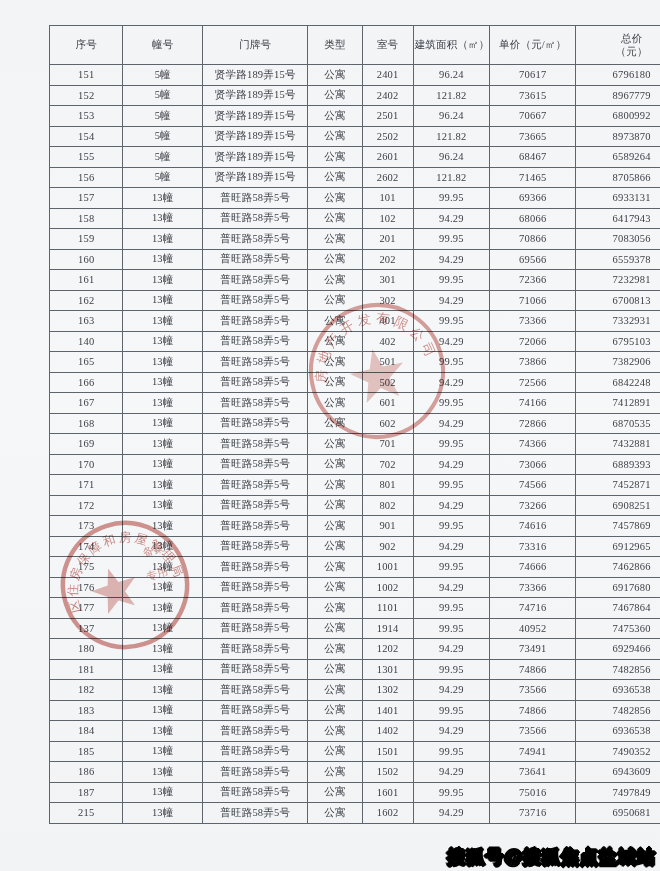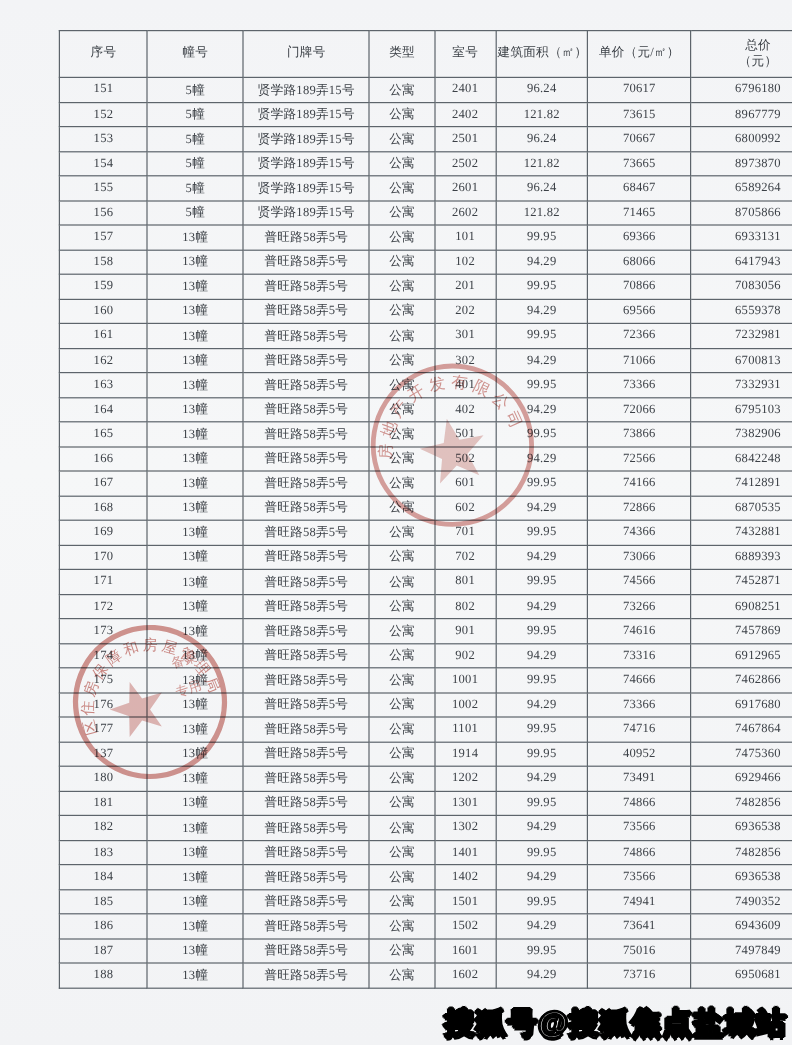--- a/index.html
+++ b/index.html
@@ -68,21 +68,21 @@
     top: 516px;
     width: 138px;
     height: 138px;
     opacity: 0.62;
     transform: rotate(-18deg);
   }
   .watermark {
     position: absolute;
     right: 4px;
     bottom: 2px;
-    font-size: 25px;
+    font-size: 18px;
     font-weight: bold;
     letter-spacing: 1px;
     color: #ffffff;
     -webkit-text-stroke: 1.5px #000000;
     text-shadow:
       -2px 0 #000, 2px 0 #000, 0 -2px #000, 0 2px #000,
       -1px -1px #000, 1px 1px #000, -1px 1px #000, 1px -1px #000;
     white-space: nowrap;
   }
 </style>
@@ -239,21 +239,21 @@
           <td>163</td>
           <td>13幢</td>
           <td>普旺路58弄5号</td>
           <td>公寓</td>
           <td>401</td>
           <td>99.95</td>
           <td>73366</td>
           <td>7332931</td>
         </tr>
         <tr>
-          <td>164</td>
+          <td>140</td>
           <td>13幢</td>
           <td>普旺路58弄5号</td>
           <td>公寓</td>
           <td>402</td>
           <td>94.29</td>
           <td>72066</td>
           <td>6795103</td>
         </tr>
         <tr>
           <td>165</td>
@@ -469,21 +469,21 @@
           <td>187</td>
           <td>13幢</td>
           <td>普旺路58弄5号</td>
           <td>公寓</td>
           <td>1601</td>
           <td>99.95</td>
           <td>75016</td>
           <td>7497849</td>
         </tr>
         <tr>
-          <td>188</td>
+          <td>215</td>
           <td>13幢</td>
           <td>普旺路58弄5号</td>
           <td>公寓</td>
           <td>1602</td>
           <td>94.29</td>
           <td>73716</td>
           <td>6950681</td>
         </tr>
       </tbody>
   </table>

